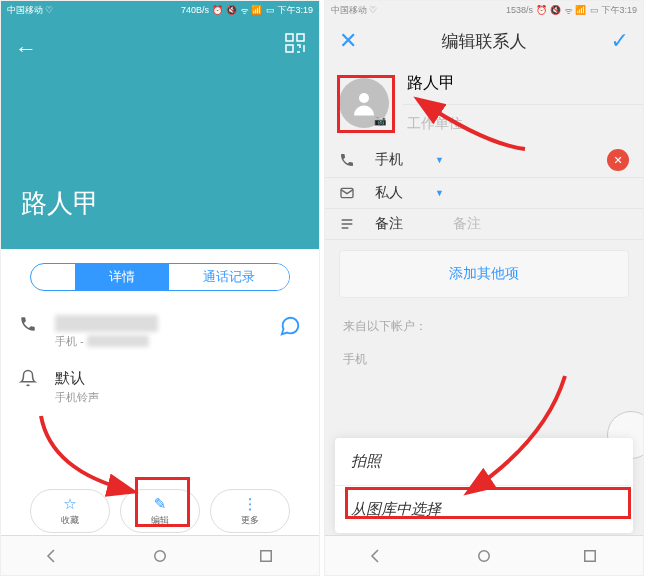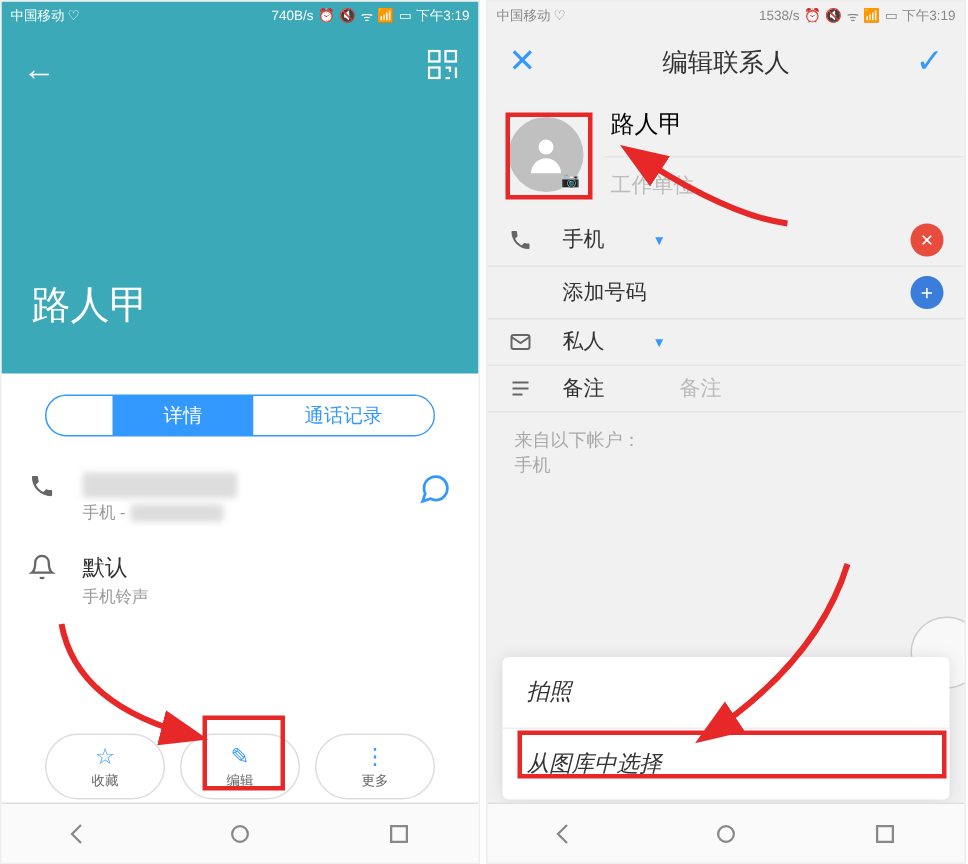--- a/index.html
+++ b/index.html
@@ -59,21 +59,21 @@
     .circle-btn.add { background: #3b7ddb; }
     
     .name-block { display: flex; align-items: center; }
     .name-fields { flex: 1; }
     .name-fields .field { padding: 10px 4px; border-bottom: 1px solid #e5e5e5; font-size: 16px; }
     .name-fields .field:last-child { border-bottom: none; }
     .name-fields .ph { color: #bbb; font-size: 14px; }
     
     .add-others { text-align: center; padding: 14px; color: #3399ff; font-size: 14px; background: #f7f7f7; border: 1px solid #e9e9e9; margin: 10px 14px; border-radius: 4px; }
     .accounts { padding: 10px 18px; font-size: 12px; color: #aaa; }
-    .accounts .acc-title { margin-bottom: 0; }
+    .accounts .acc-title { margin-bottom: 16px; }
     
     .sheet { position: absolute; bottom: 42px; left: 10px; right: 10px; background: #fff; border-radius: 4px; box-shadow: 0 0 10px rgba(0,0,0,0.1); }
     .sheet-item { padding: 14px 16px; font-size: 15px; color: #333; border-bottom: 1px solid #eee; font-style: italic; }
     .sheet-item:last-child { border-bottom: none; }
     
     .overlay-circle { position: absolute; width: 48px; height: 48px; border: 1px solid #ccc; border-radius: 24px; background: rgba(255,255,255,0.5); }
 
     svg { display: block; }
   </style>
 </head>
@@ -222,43 +222,39 @@
         <svg width="16" height="16" viewBox="0 0 24 24" fill="#666">
           <path d="M6.6 10.8c1.4 2.8 3.8 5.1 6.6 6.6l2.2-2.2c.3-.3.7-.4 1-.2 1.1.4 2.3.6 3.6.6.6 0 1 .4 1 1V20c0 .6-.4 1-1 1C10.6 21 3 13.4 3 4c0-.6.4-1 1-1h3.5c.6 0 1 .4 1 1 0 1.2.2 2.4.6 3.6.1.4 0 .8-.3 1l-2.2 2.2z"></path>
         </svg>
       </span>
     <span class="label">手机</span>
     <span class="dd">▼</span>
     <span class="value"><span class="blurv"></span></span>
     <span class="circle-btn del">✕</span>
   </div>
   <div class="edit-row">
-    <span class="icon"></span>
-    <span class="label" style="flex:1;">添加号码</span>
-    <span class="circle-btn add">+</span>
-  </div>
-  <div class="edit-row">
     <span class="icon">
         <svg width="16" height="16" viewBox="0 0 24 24" fill="none" stroke="#666" stroke-width="2">
           <rect x="3" y="5" width="18" height="14" rx="2"></rect>
           <path d="M3 7l9 6 9-6"></path>
         </svg>
       </span>
     <span class="label">私人</span>
     <span class="dd">▼</span>
   </div>
   <div class="edit-row">
     <span class="icon">
         <svg width="16" height="16" viewBox="0 0 24 24" fill="none" stroke="#666" stroke-width="2">
           <path d="M4 6h16M4 12h16M4 18h10"></path>
         </svg>
       </span>
     <span class="label">备注</span>
     <span class="placeholder" style="margin-left:24px;">备注</span>
   </div>
+  <div class="add-others">添加其他项</div>
   <div class="accounts">
     <div class="acc-title">来自以下帐户：</div>
     <div>手机</div>
   </div>
 
   <div class="overlay-circle" style="right:-12px;top:410px;"></div>
 
   <div class="sheet">
     <div class="sheet-item">拍照</div>
     <div class="sheet-item">从图库中选择</div>

